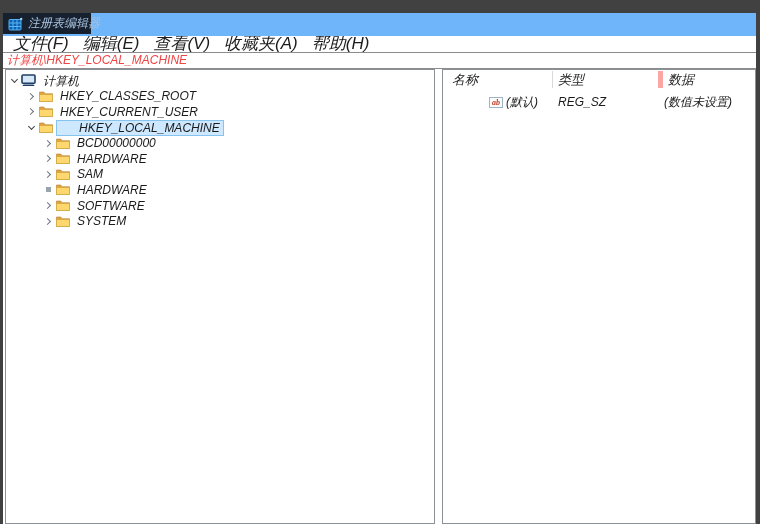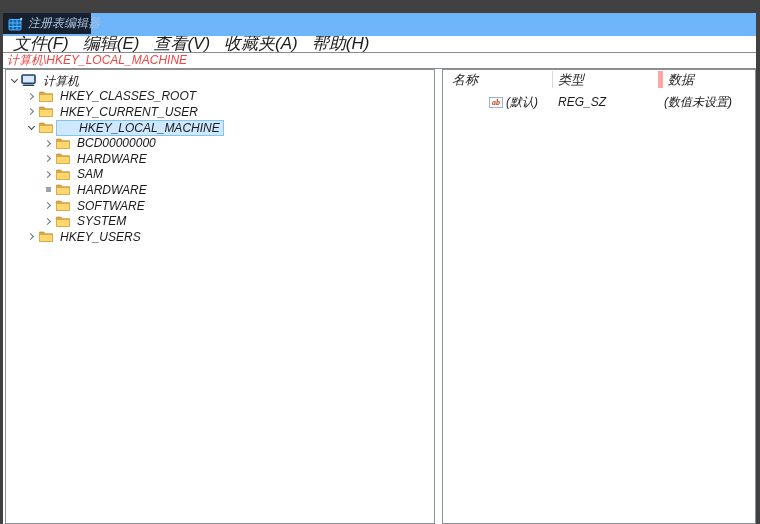--- a/index.html
+++ b/index.html
@@ -215,32 +215,20 @@
             </span>
           <span class="ticon">
             <svg width="14" height="11" viewBox="0 0 14 11">
                 <path d="M0.5 1 h4.3 l1.4 1.7 h7.3 v7.8 h-13 z" fill="#e3a23e" stroke="#b9842f" stroke-width="0.6"></path>
                 <rect x="0.5" y="3.6" width="13" height="6.9" fill="#fed86f" stroke="#caa23a" stroke-width="0.6"></rect>
               </svg>
           </span>
           <span class="tlabel">SYSTEM</span>
         </div>
 
-        <div class="trow lvl1">
-          <span class="chev">
-              <i class="c-right"></i>
-            </span>
-          <span class="ticon">
-            <svg width="14" height="11" viewBox="0 0 14 11">
-                <path d="M0.5 1 h4.3 l1.4 1.7 h7.3 v7.8 h-13 z" fill="#e3a23e" stroke="#b9842f" stroke-width="0.6"></path>
-                <rect x="0.5" y="3.6" width="13" height="6.9" fill="#fed86f" stroke="#caa23a" stroke-width="0.6"></rect>
-              </svg>
-          </span>
-          <span class="tlabel">HKEY_USERS</span>
-        </div>
 
 
       </div>
     </div>
 
     <div class="panel values-panel">
       <div class="vheader">
         <span class="vh vh-name">名称</span>
         <span class="vh vh-type">类型</span>
         <span class="vh vh-data">数据</span>

